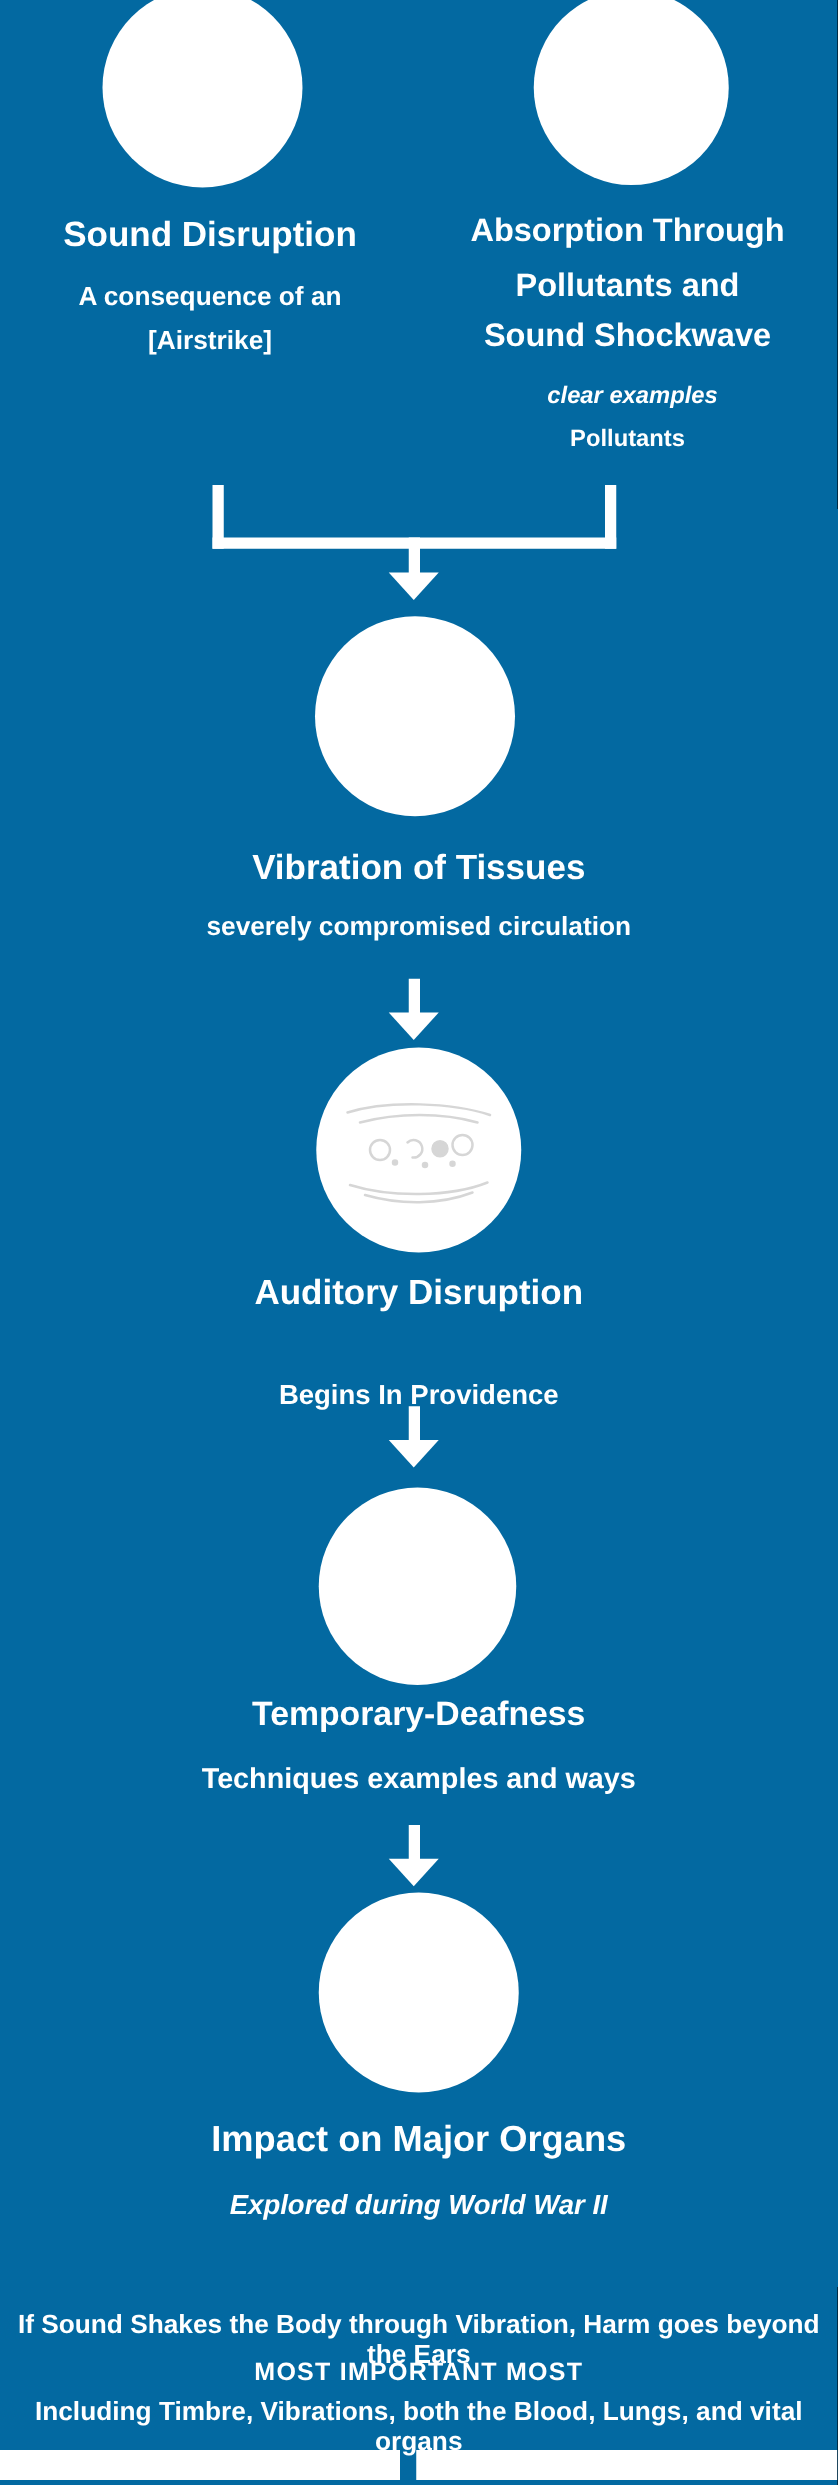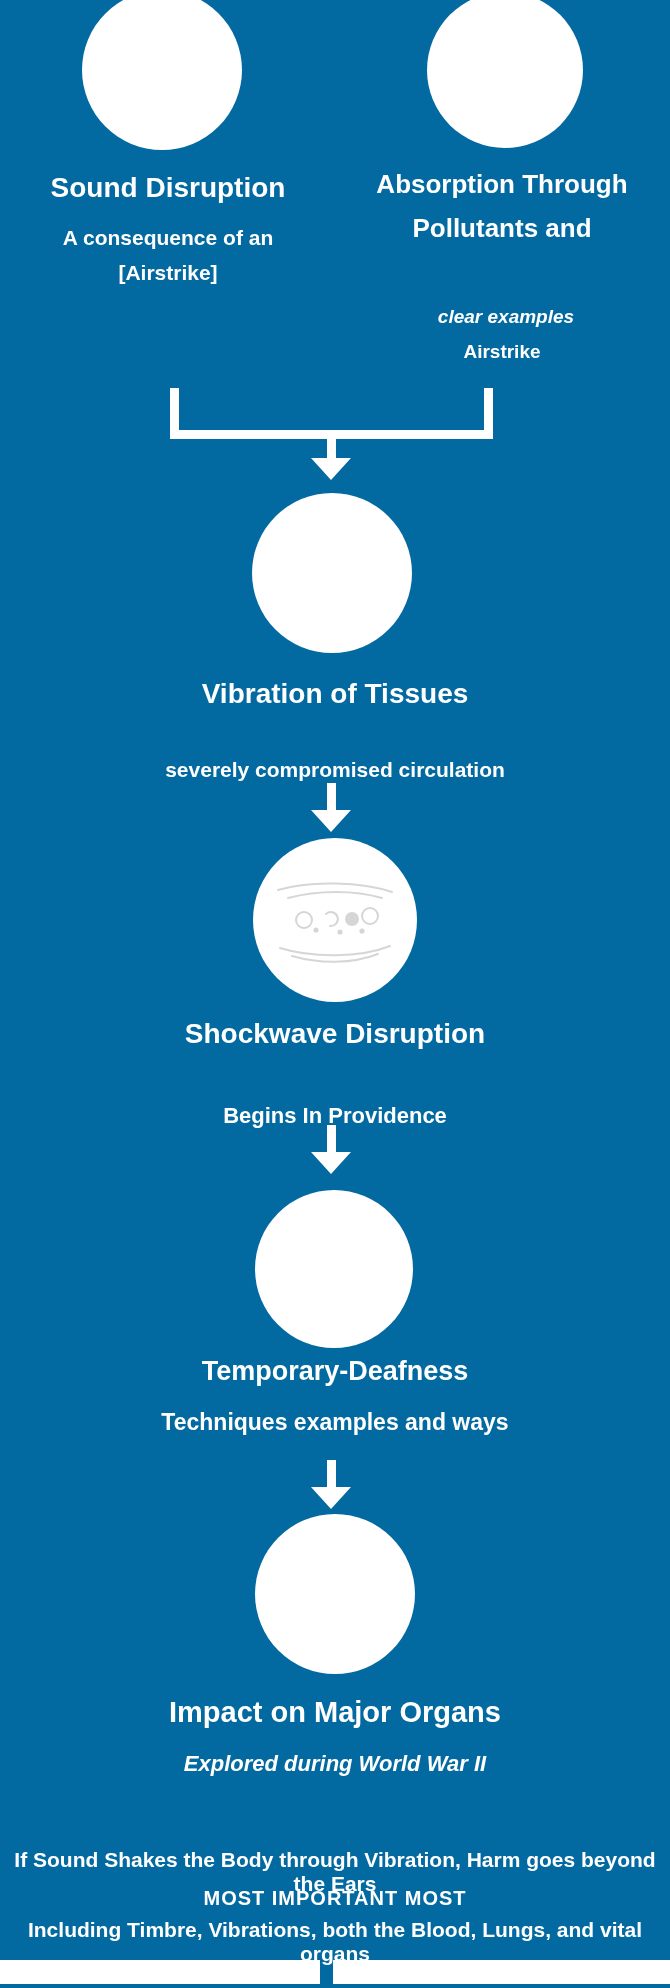--- a/index.html
+++ b/index.html
@@ -65,51 +65,52 @@
 <div class="canvas">
 
   <div class="circle" style="left:82px; top:-10px; width:160px; height:160px;"></div>
   <div class="txt h-main" style="left:8px; top:172px; width:320px;">Sound Disruption</div>
   <div class="txt sub-lg" style="left:8px; top:226px; width:320px;">A consequence of an</div>
   <div class="txt sub-lg" style="left:8px; top:261px; width:320px;">[Airstrike]</div>
 
   <div class="circle" style="left:427px; top:-8px; width:156px; height:156px;"></div>
   <div class="txt h-right" style="left:340px; top:170px; width:324px;">Absorption Through</div>
   <div class="txt h-right" style="left:340px; top:214px; width:324px;">Pollutants and</div>
+  <div class="txt h-right" style="left:340px; top:254px; width:324px;">Sound Shockwave</div>
   <div class="txt sub-sm" style="left:344px; top:306px; width:324px;font-style:italic;">clear examples</div>
-  <div class="txt sub-sm" style="left:340px; top:341px; width:324px;">Airstrike</div>
+  <div class="txt sub-sm" style="left:340px; top:341px; width:324px;">Pollutants</div>
 
   <div class="bracket"></div>
   <div class="stem" style="left:327px; top:430px; height:32px;"></div>
   <div class="head" style="left:311px; top:458px;"></div>
 
   <div class="circle" style="left:252px; top:493px; width:160px; height:160px;"></div>
   <div class="txt h-main" style="left:85px; top:678px; width:500px;">Vibration of Tissues</div>
-  <div class="txt sub-lg" style="left:60px; top:730px; width:550px;margin-top:28px;">severely compromised circulation</div>
+  <div class="txt sub-lg" style="left:60px; top:730px; width:550px;">severely compromised circulation</div>
 
   <div class="stem" style="left:327px; top:783px; height:30px;"></div>
   <div class="head" style="left:311px; top:810px;"></div>
 
   <div class="circle" style="left:253px; top:838px; width:164px; height:164px;"></div>
   <svg class="doodle" width="130" height="92" viewBox="0 0 130 92">
     <g stroke="#9e9e9e" fill="none" stroke-width="2" stroke-linecap="round">
       <path d="M8,16 C40,6 92,8 122,18"></path>
       <path d="M18,24 C48,16 84,16 112,24"></path>
       <circle cx="34" cy="46" r="8"></circle>
       <path d="M56,40 a7,7 0 1 1 4,12"></path>
       <circle cx="82" cy="45" r="6" fill="#9e9e9e"></circle>
       <circle cx="100" cy="42" r="8"></circle>
       <circle cx="46" cy="56" r="1.6" fill="#9e9e9e"></circle>
       <circle cx="70" cy="58" r="1.6" fill="#9e9e9e"></circle>
       <circle cx="92" cy="57" r="1.6" fill="#9e9e9e"></circle>
       <path d="M10,74 C42,84 90,84 120,72"></path>
       <path d="M22,82 C50,90 82,90 108,80"></path>
     </g>
   </svg>
-  <div class="txt h-main" style="left:85px; top:1018px; width:500px;">Shockwave Disruption</div>
+  <div class="txt h-main" style="left:85px; top:1018px; width:500px;">Auditory Disruption</div>
   <div class="txt" style="left:85px; top:1104px; width:500px; font-size:22px;">Begins In Providence</div>
 
   <div class="stem" style="left:327px; top:1125px; height:30px;"></div>
   <div class="head" style="left:311px; top:1152px;"></div>
 
   <div class="circle" style="left:255px; top:1190px; width:158px; height:158px;"></div>
   <div class="txt h-main" style="left:85px; top:1356px; width:500px; font-size:27px;">Temporary-Deafness</div>
   <div class="txt" style="left:60px; top:1410px; width:550px; font-size:23px;">Techniques examples and ways</div>
 
   <div class="stem" style="left:327px; top:1460px; height:30px;"></div>

